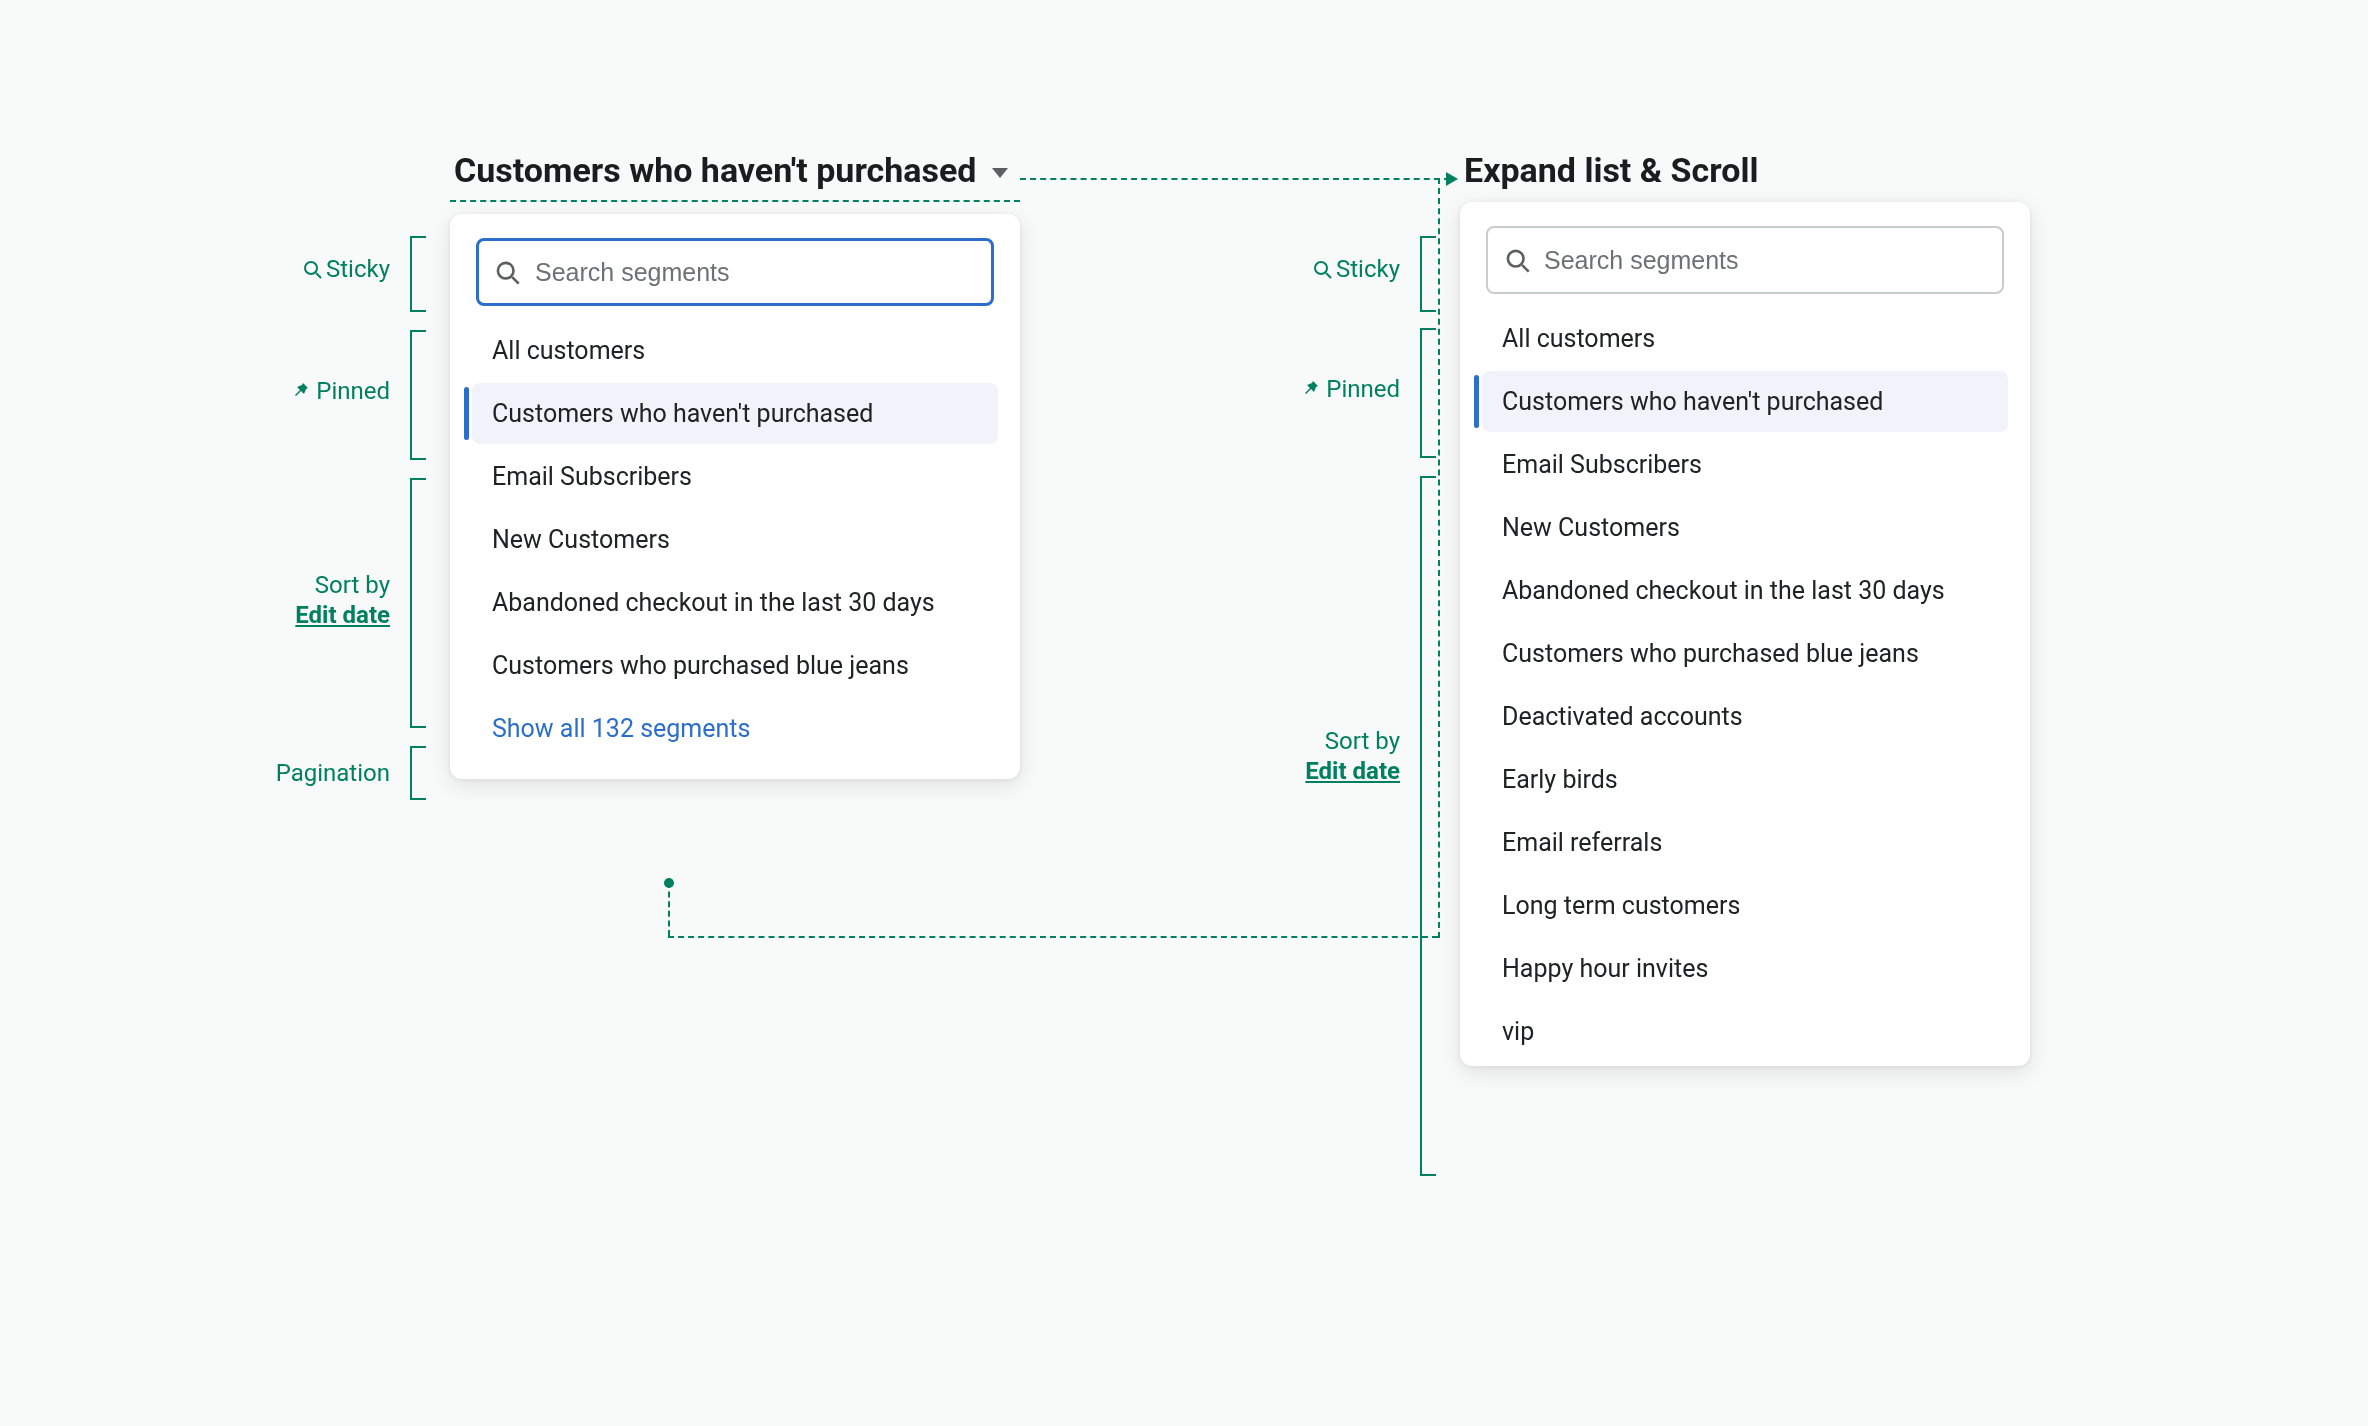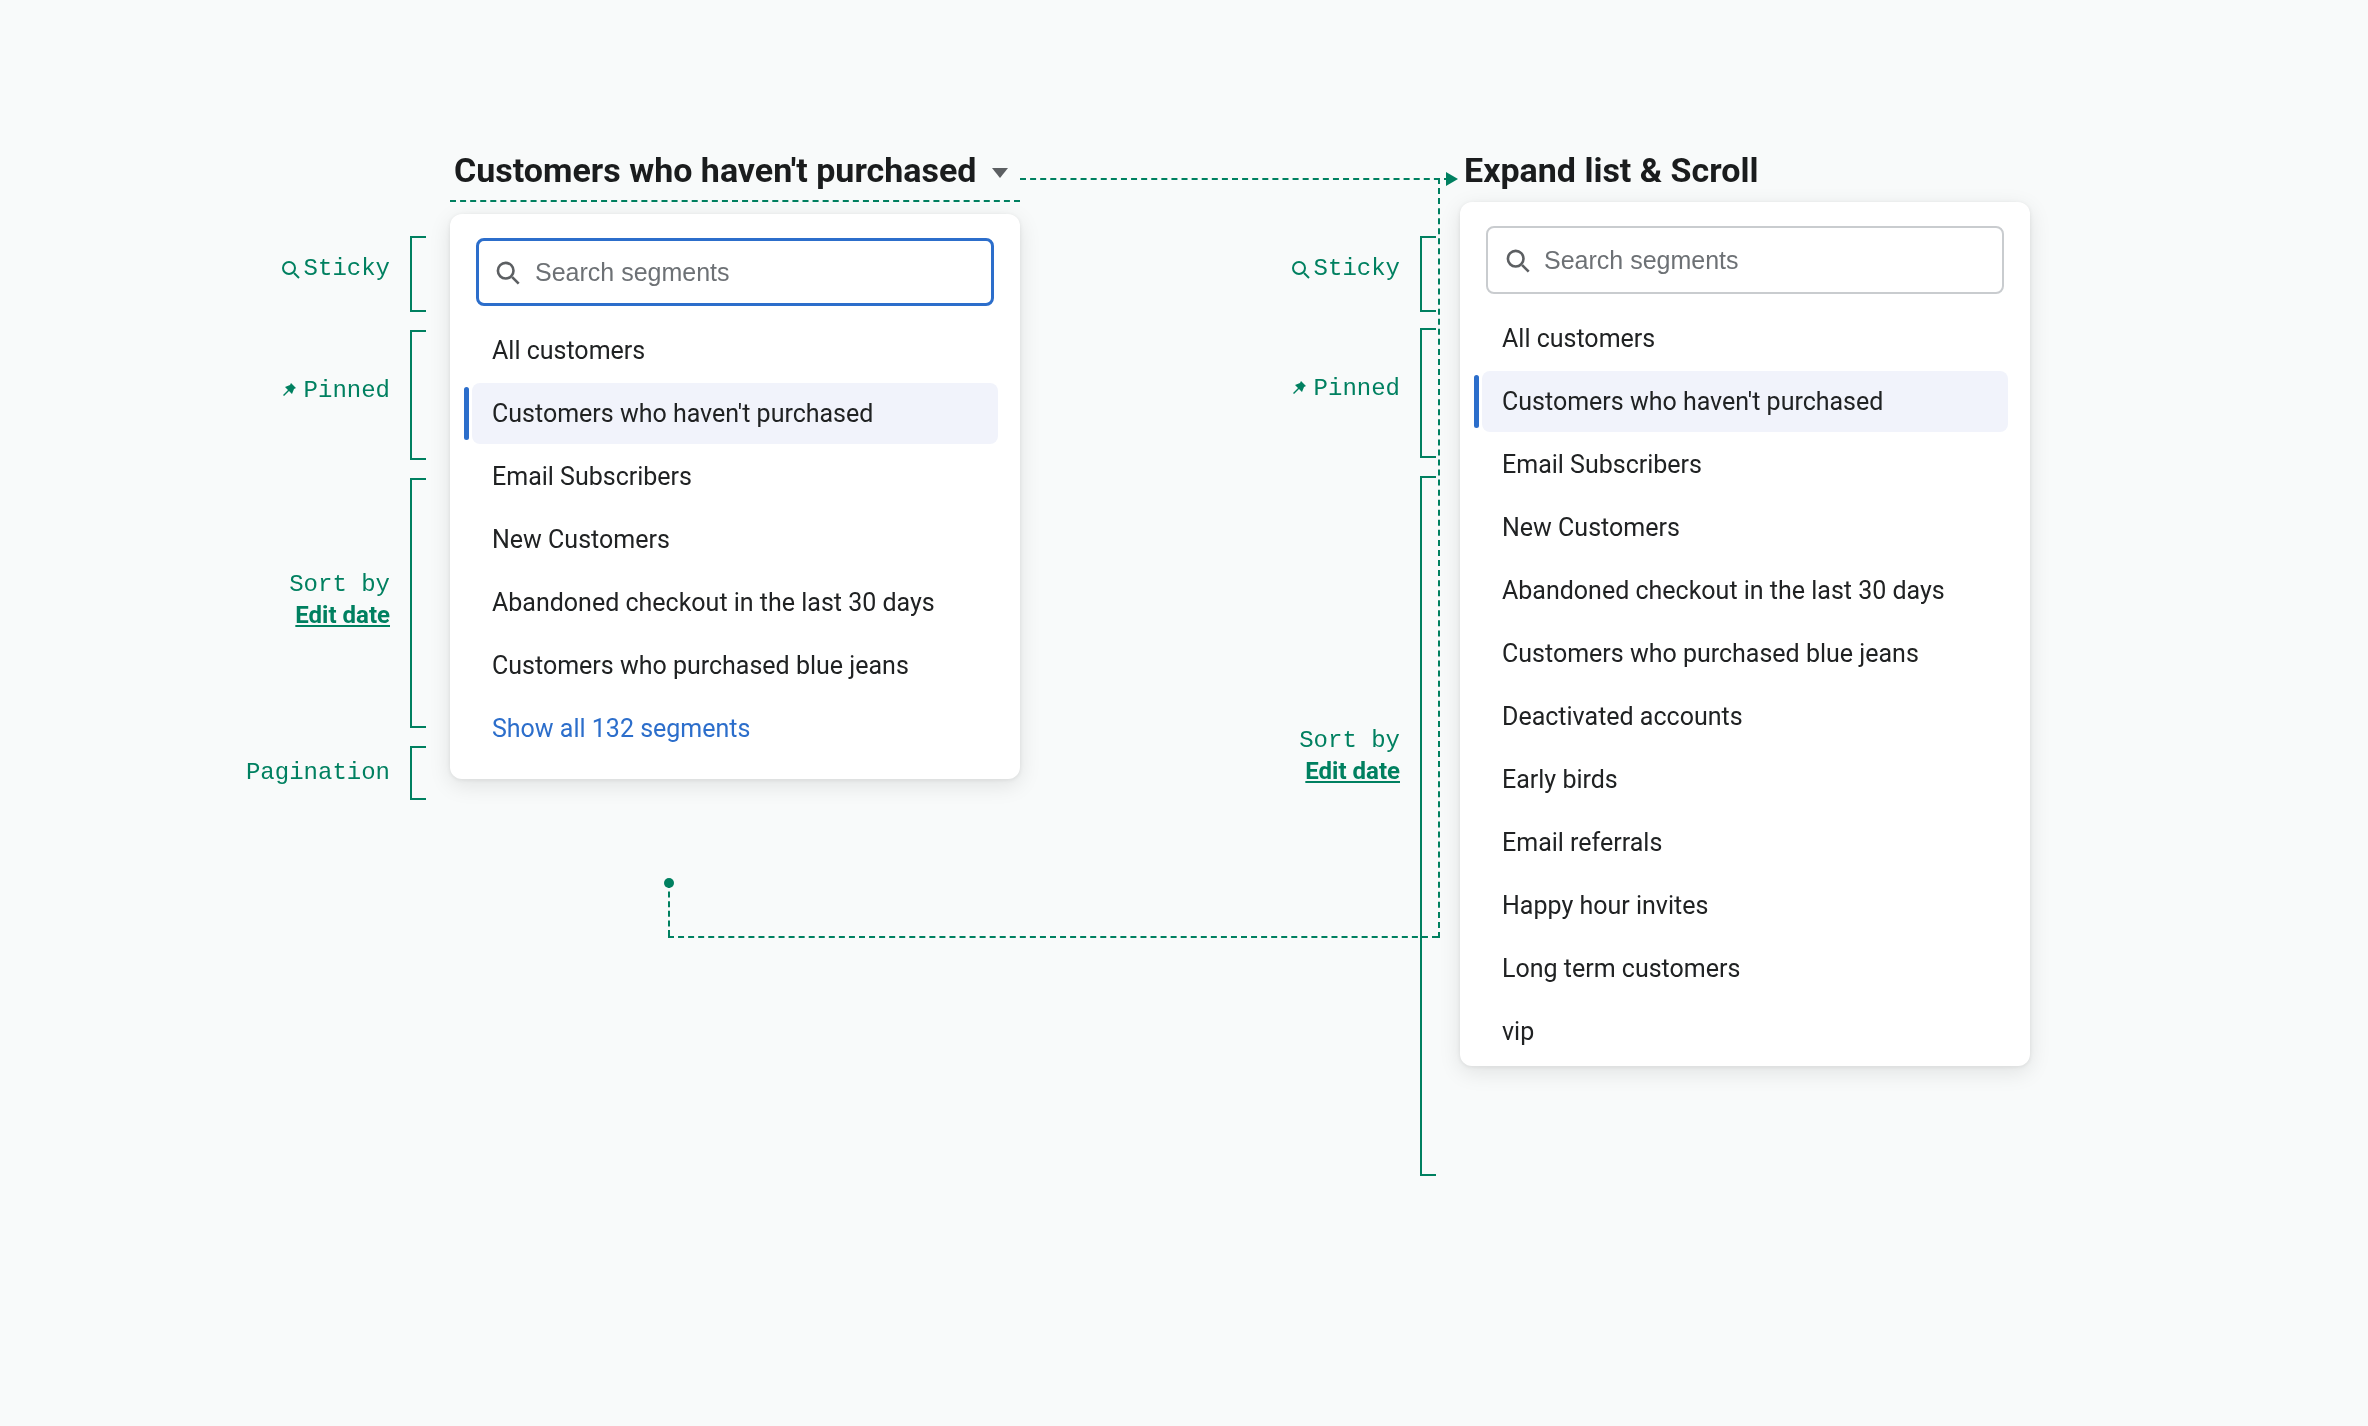--- a/index.html
+++ b/index.html
@@ -121,21 +121,21 @@
   .ann-label {
     position: absolute;
     text-align: right;
     color: #008060;
     font-size: 24px;
     display: flex;
     flex-direction: column;
     align-items: flex-end;
     line-height: 1.25;
   }
-  .ann-label .row1 { display:flex; align-items:center; gap:4px;font-family:Liberation Mono, monospace; }
+  .ann-label .row1 { display:flex; align-items:center; gap:4px; }
   .ann-label .underline { font-weight:700; text-decoration: underline; }
   .bracket {
     position: absolute;
     border-left: 2px solid #008060;
   }
   .bracket::before, .bracket::after {
     content:"";
     position:absolute;
     left:0; width:14px; height:2px; background:#008060;
   }
@@ -251,22 +251,22 @@
       <div id="right-items">
           <div class="item">All customers</div>
           <div class="item selected">Customers who haven't purchased</div>
           <div class="item">Email Subscribers</div>
           <div class="item">New Customers</div>
           <div class="item">Abandoned checkout in the last 30 days</div>
           <div class="item">Customers who purchased blue jeans</div>
           <div class="item">Deactivated accounts</div>
           <div class="item">Early birds</div>
           <div class="item">Email referrals</div>
+          <div class="item">Long term customers</div>
           <div class="item">Happy hour invites</div>
-          <div class="item">Long term customers</div>
           <div class="item">vip</div>
         </div>
     </div>
   </div>
 
   <div class="ann-group" style="left:1010px; top:0;">
     <div class="bracket" style="left:230px; top:86px; height:76px;"></div>
     <div class="ann-label" style="left:20px; top:104px; width:190px;">
       <div class="row1">
         <svg class="ann-icon" viewBox="0 0 20 20" fill="none" stroke="currentColor" stroke-width="2">

